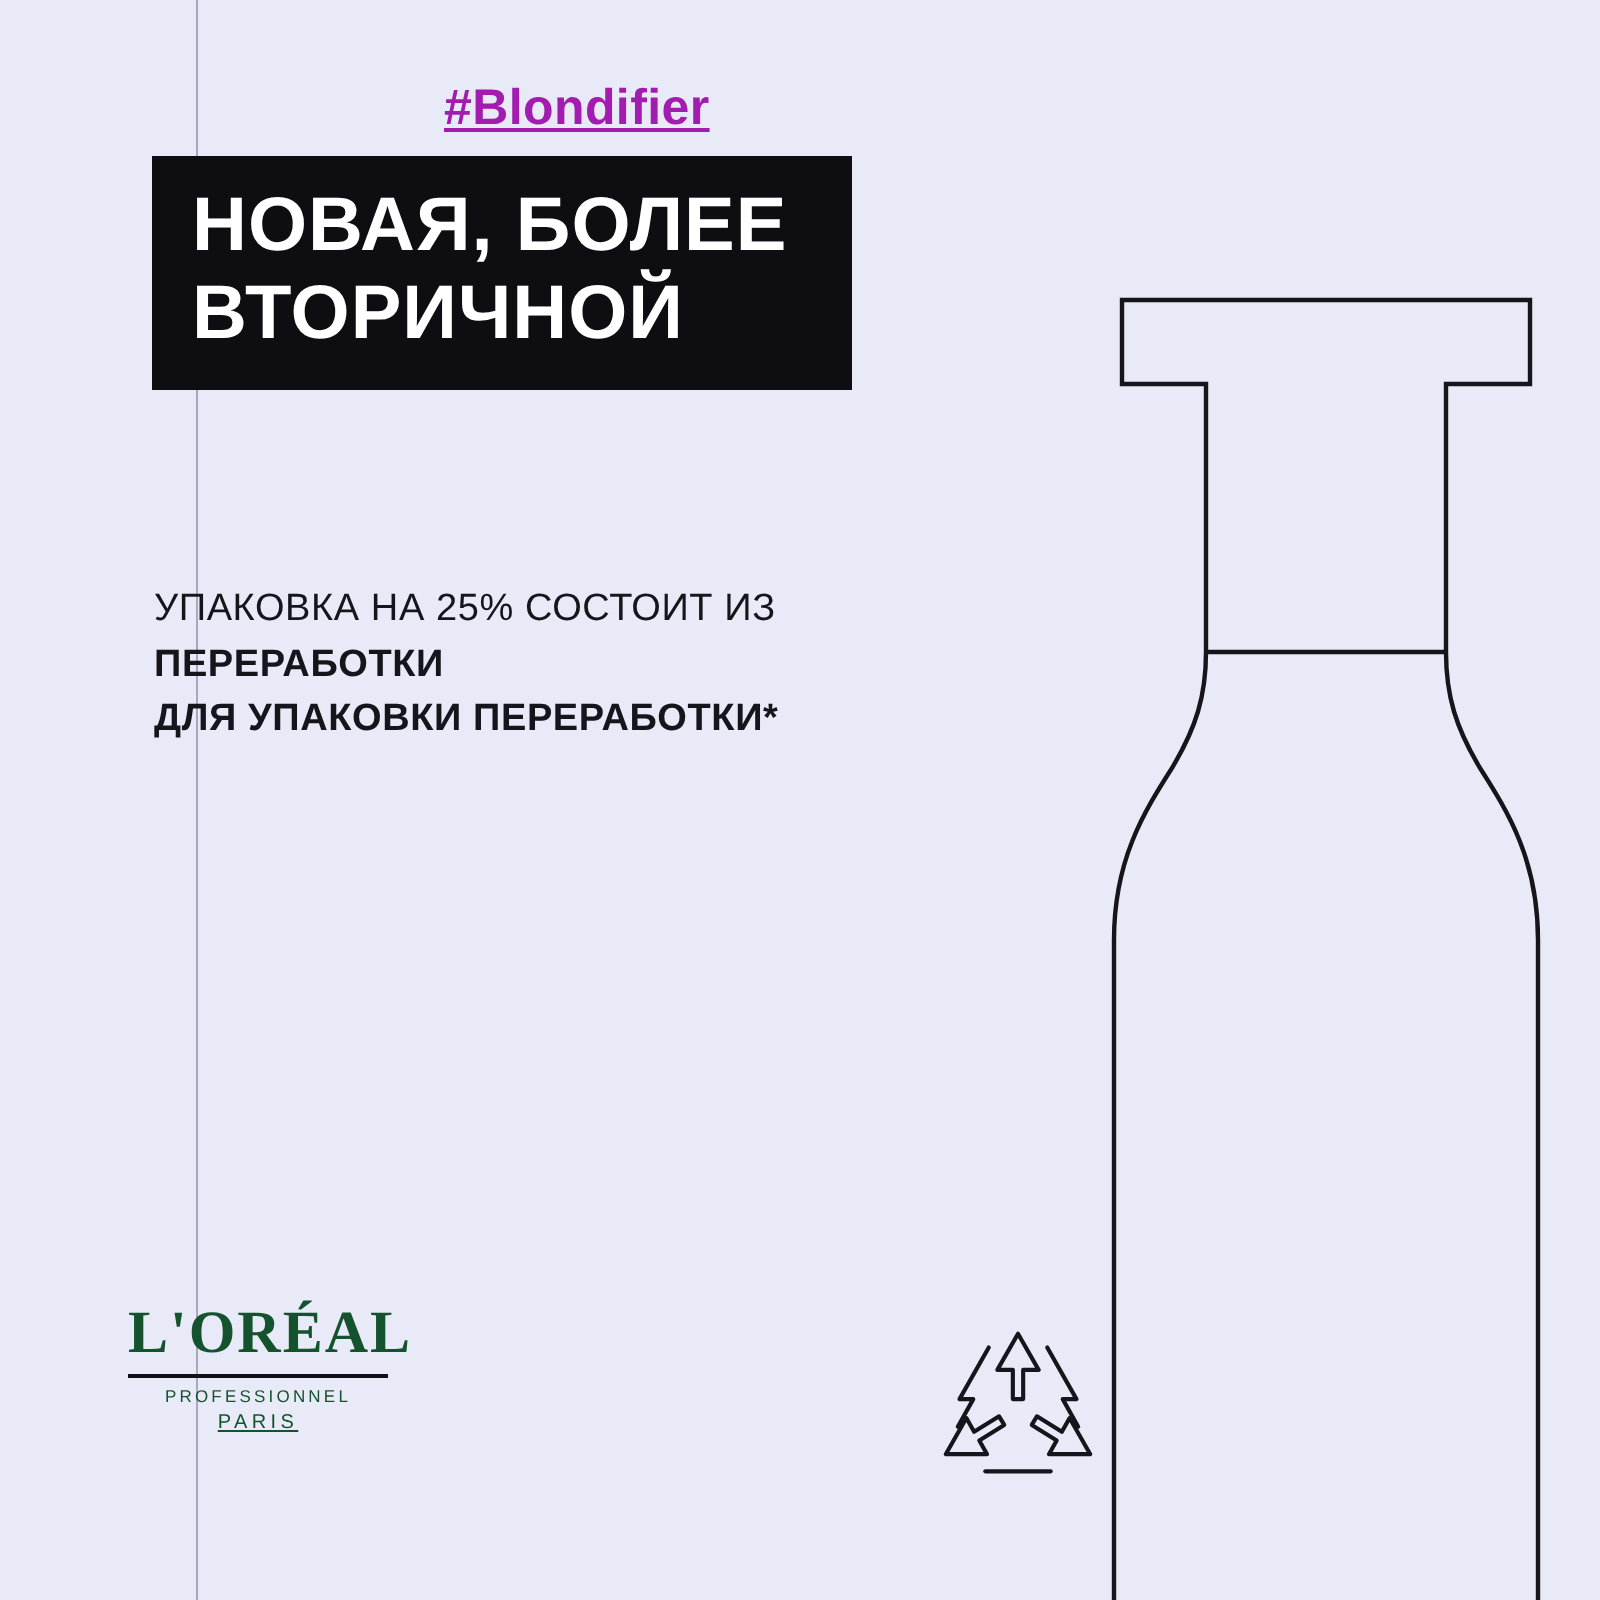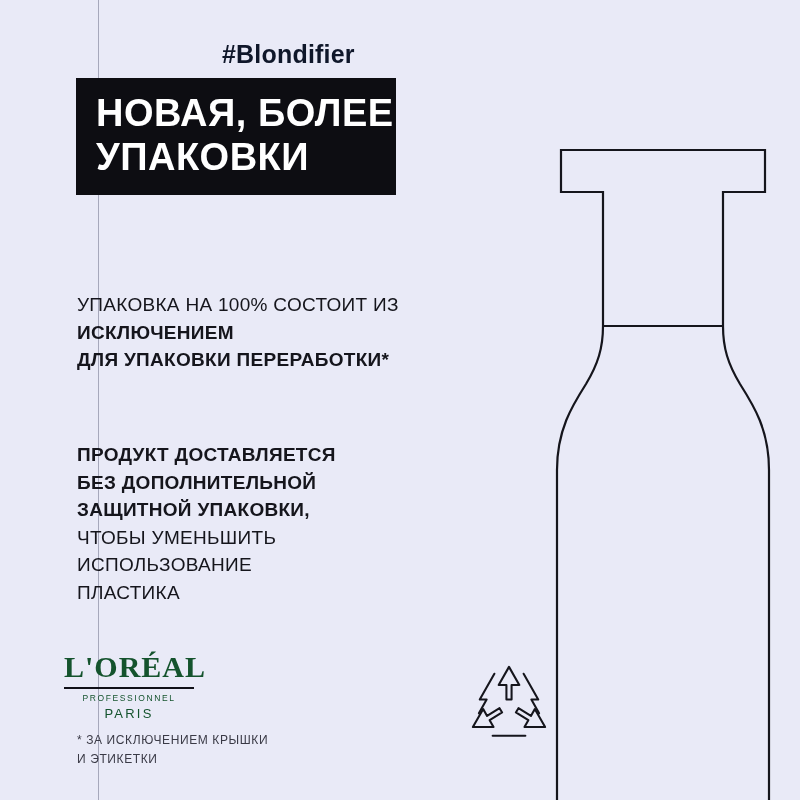--- a/index.html
+++ b/index.html
@@ -32,32 +32,33 @@
     opacity: 0.85;
   }
 
   
   .hashtag {
     position: absolute;
     left: 222px;
     top: 40px;
     font-size: 25px;
     font-weight: bold;
-    color: #0f172a;
+    color: #a21caf;
     letter-spacing: 0.2px;
+    text-decoration: underline;
   }
 
   
   .headline {
     position: absolute;
     left: 76px;
     top: 78px;
     background: #0d0d12;
     color: #ffffff;
-    padding: 14px 2px 16px 20px;
+    padding: 14px 32px 16px 20px;
     box-sizing: border-box;
   }
   .headline .line {
     font-size: 38px;
     font-weight: bold;
     line-height: 1.15;
     letter-spacing: 0.5px;
     white-space: nowrap;
   }
 
@@ -96,23 +97,24 @@
     height: 2px;
     background: #101018;
     margin: 5px 0 4px 0;
   }
   .logo .prof {
     font-size: 8.5px;
     font-weight: normal;
     letter-spacing: 1.6px;
   }
   .logo .paris {
-    font-size: 13px;
+    font-size: 10px;
     letter-spacing: 2.2px;
     margin-top: 3px;
+    text-decoration: underline;
   }
 
   
   .footnote {
     position: absolute;
     left: 77px;
     top: 731px;
     font-size: 12px;
     color: #3a3a46;
     line-height: 1.6;
@@ -142,49 +144,37 @@
 <body>
 
 <div class="canvas">
 
   <div class="guide-line"></div>
 
   <div class="hashtag">#Blondifier</div>
 
   <div class="headline">
     <div class="line">НОВАЯ, БОЛЕЕ</div>
-    <div class="line">УПАКОВКИ</div>
+    <div class="line">ВТОРИЧНОЙ</div>
   </div>
 
   <div class="para" id="para1">
-    <span class="ln">УПАКОВКА НА 100% СОСТОИТ ИЗ</span>
-    <span class="ln bold">ИСКЛЮЧЕНИЕМ</span>
+    <span class="ln">УПАКОВКА НА 25% СОСТОИТ ИЗ</span>
+    <span class="ln bold">ПЕРЕРАБОТКИ</span>
     <span class="ln bold">ДЛЯ УПАКОВКИ ПЕРЕРАБОТКИ*</span>
   </div>
 
-  <div class="para" id="para2">
-    <span class="ln bold">ПРОДУКТ ДОСТАВЛЯЕТСЯ</span>
-    <span class="ln bold">БЕЗ ДОПОЛНИТЕЛЬНОЙ</span>
-    <span class="ln bold">ЗАЩИТНОЙ УПАКОВКИ,</span>
-    <span class="ln">ЧТОБЫ УМЕНЬШИТЬ</span>
-    <span class="ln">ИСПОЛЬЗОВАНИЕ</span>
-    <span class="ln">ПЛАСТИКА</span>
-  </div>
 
   <div class="logo">
     <div class="loreal">L'ORÉAL</div>
     <div class="rule"></div>
     <div class="prof">PROFESSIONNEL</div>
     <div class="paris">PARIS</div>
   </div>
 
-  <div class="footnote">
-    <span class="ln">* ЗА ИСКЛЮЧЕНИЕМ КРЫШКИ</span>
-    <span class="ln">И ЭТИКЕТКИ</span>
-  </div>
 
   <svg class="bottle" viewBox="0 0 400 680">
     <path d="M137 680 L137 340 C137 300 152 276 166 254 C178 234 183 218 183 196 L183 62 L141 62 L141 20 L345 20 L345 62 L303 62 L303 196 C303 218 308 234 320 254 C334 276 349 300 349 340 L349 680" fill="none" stroke="#15151c" stroke-width="2.2" stroke-linejoin="miter"></path>
     <path d="M183 196 L303 196" fill="none" stroke="#15151c" stroke-width="2.2"></path>
   </svg>
 
   <svg class="recycle" viewBox="0 0 100 100">
     <g fill="none" stroke="#15151c" stroke-width="2.4" stroke-linejoin="round" stroke-linecap="round">
       <path d="M50 8 L62 29 L53 29 L53 46 L47 46 L47 29 L38 29 Z"></path>
       <path d="M8 78 L32 78 L27.5 70 L42 61 L39 56 L24.5 65 L20 57 Z"></path>

